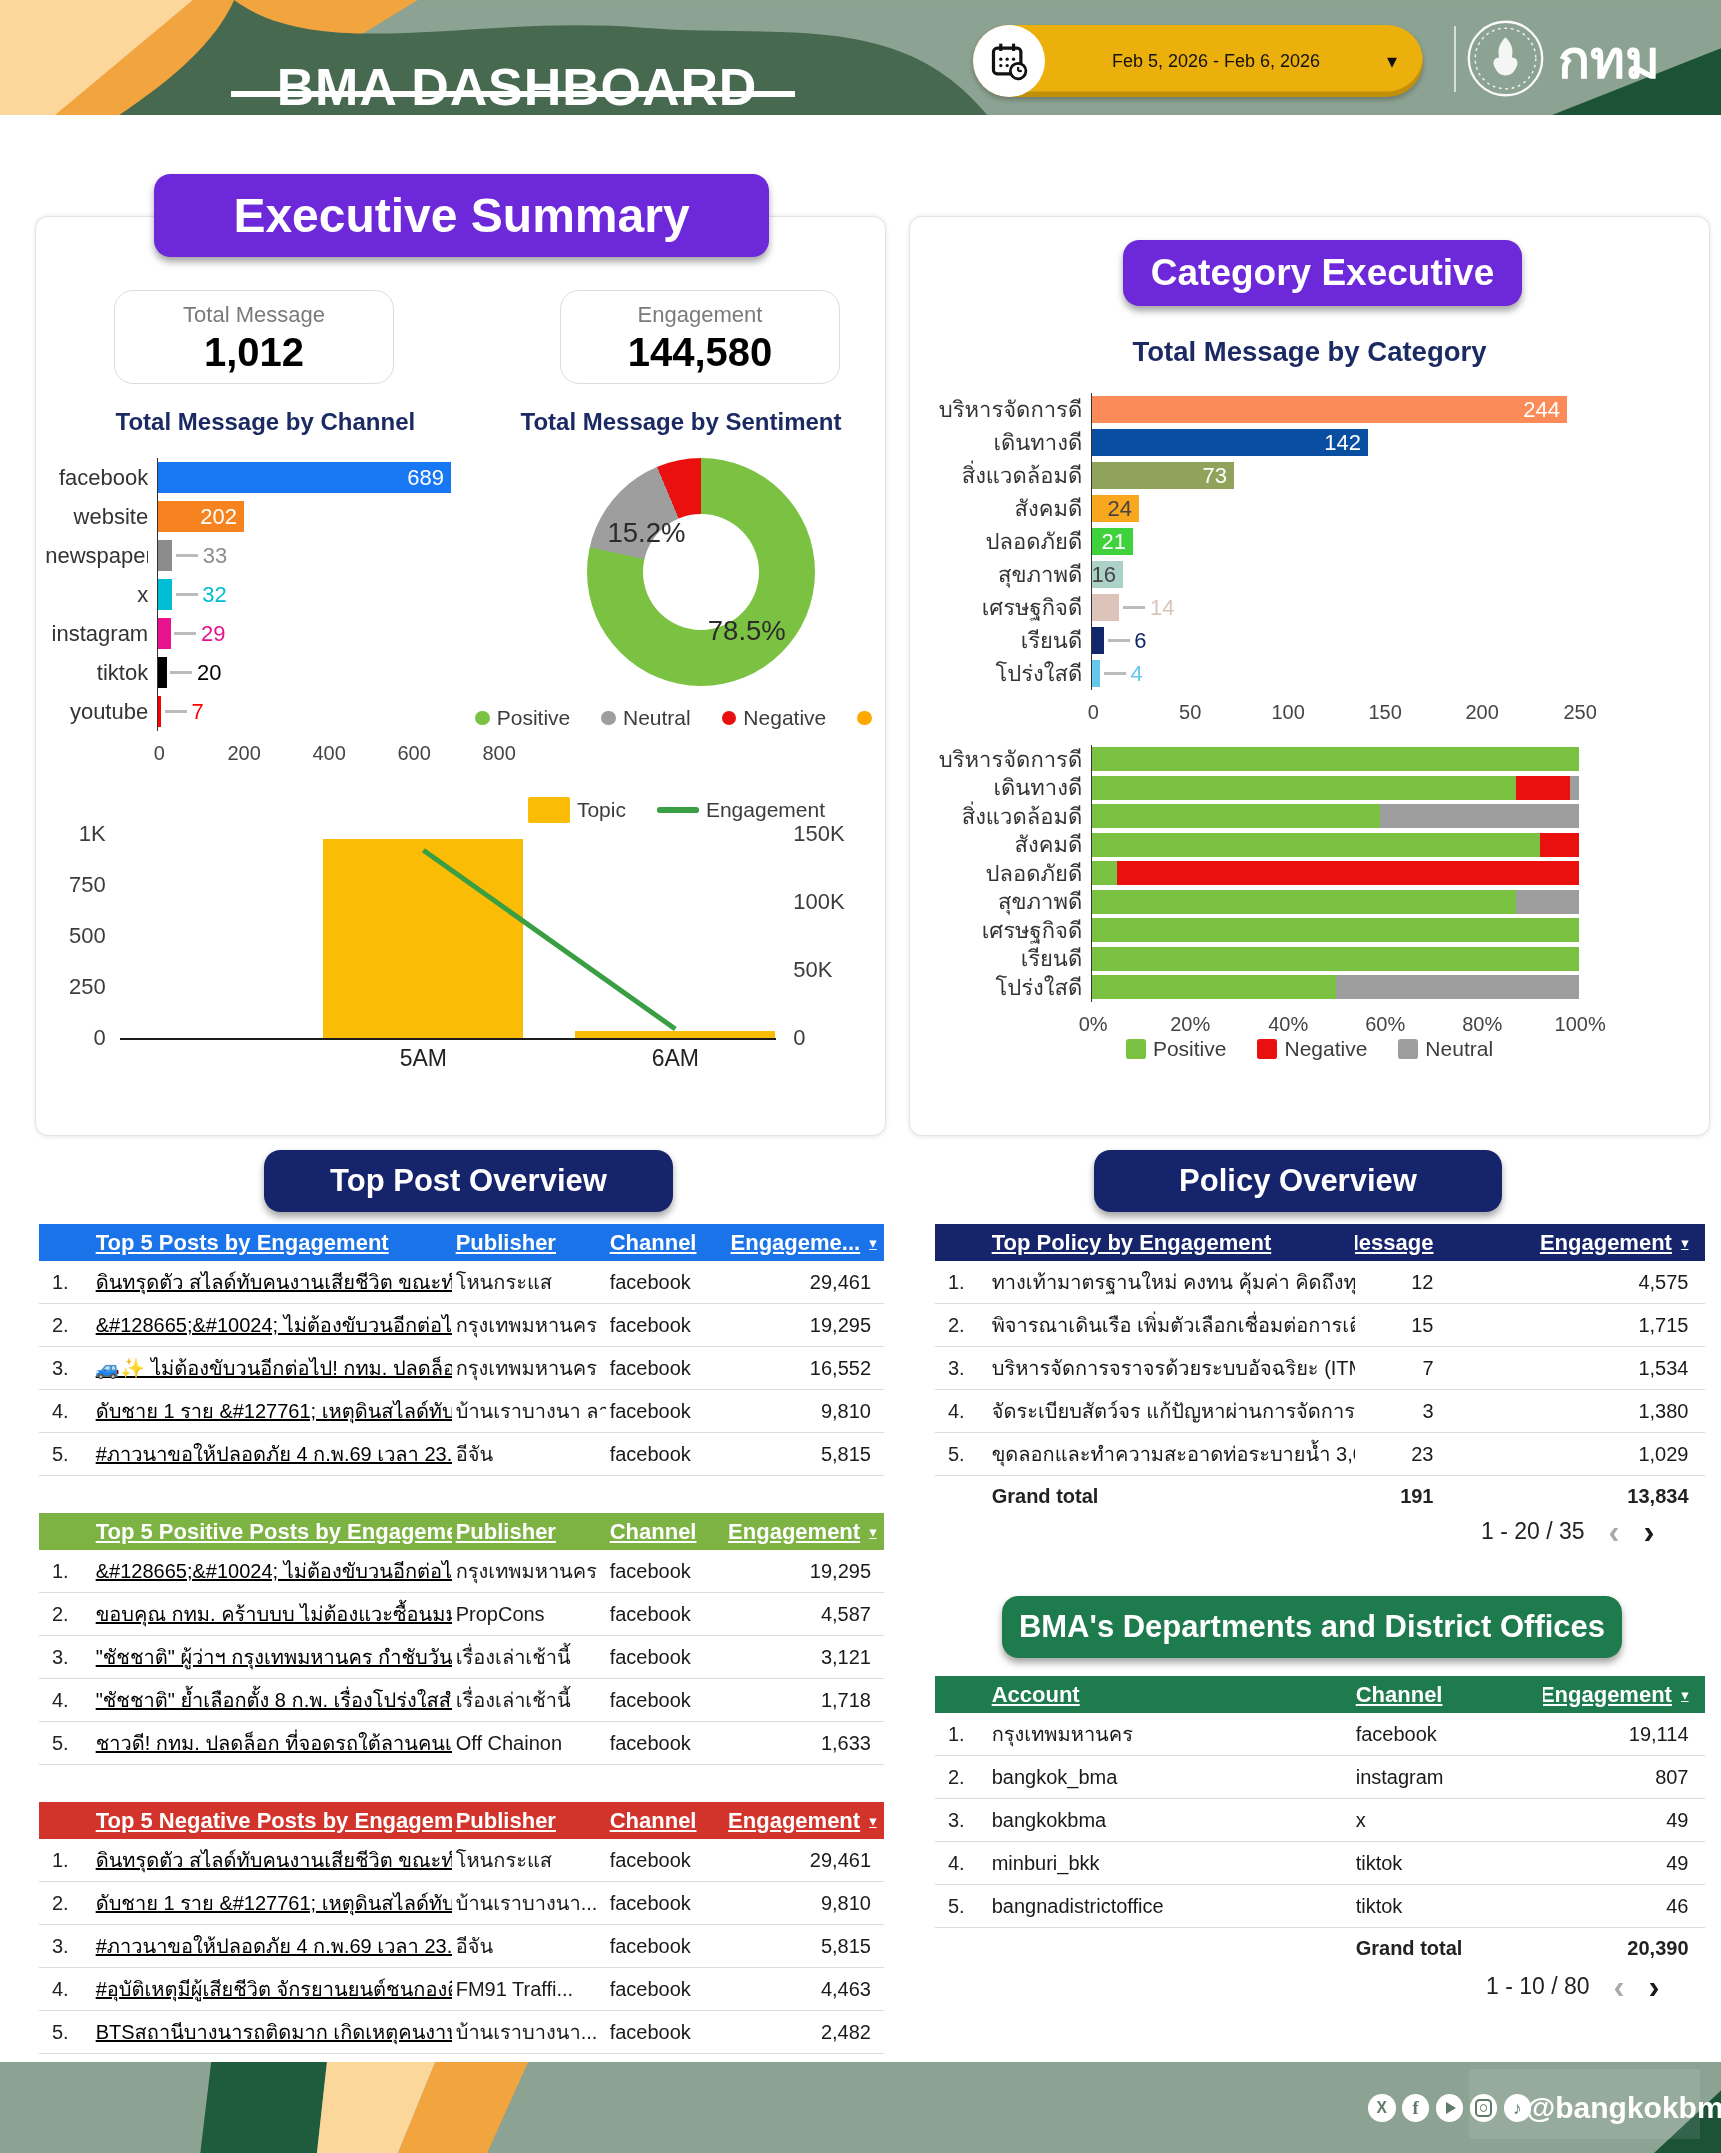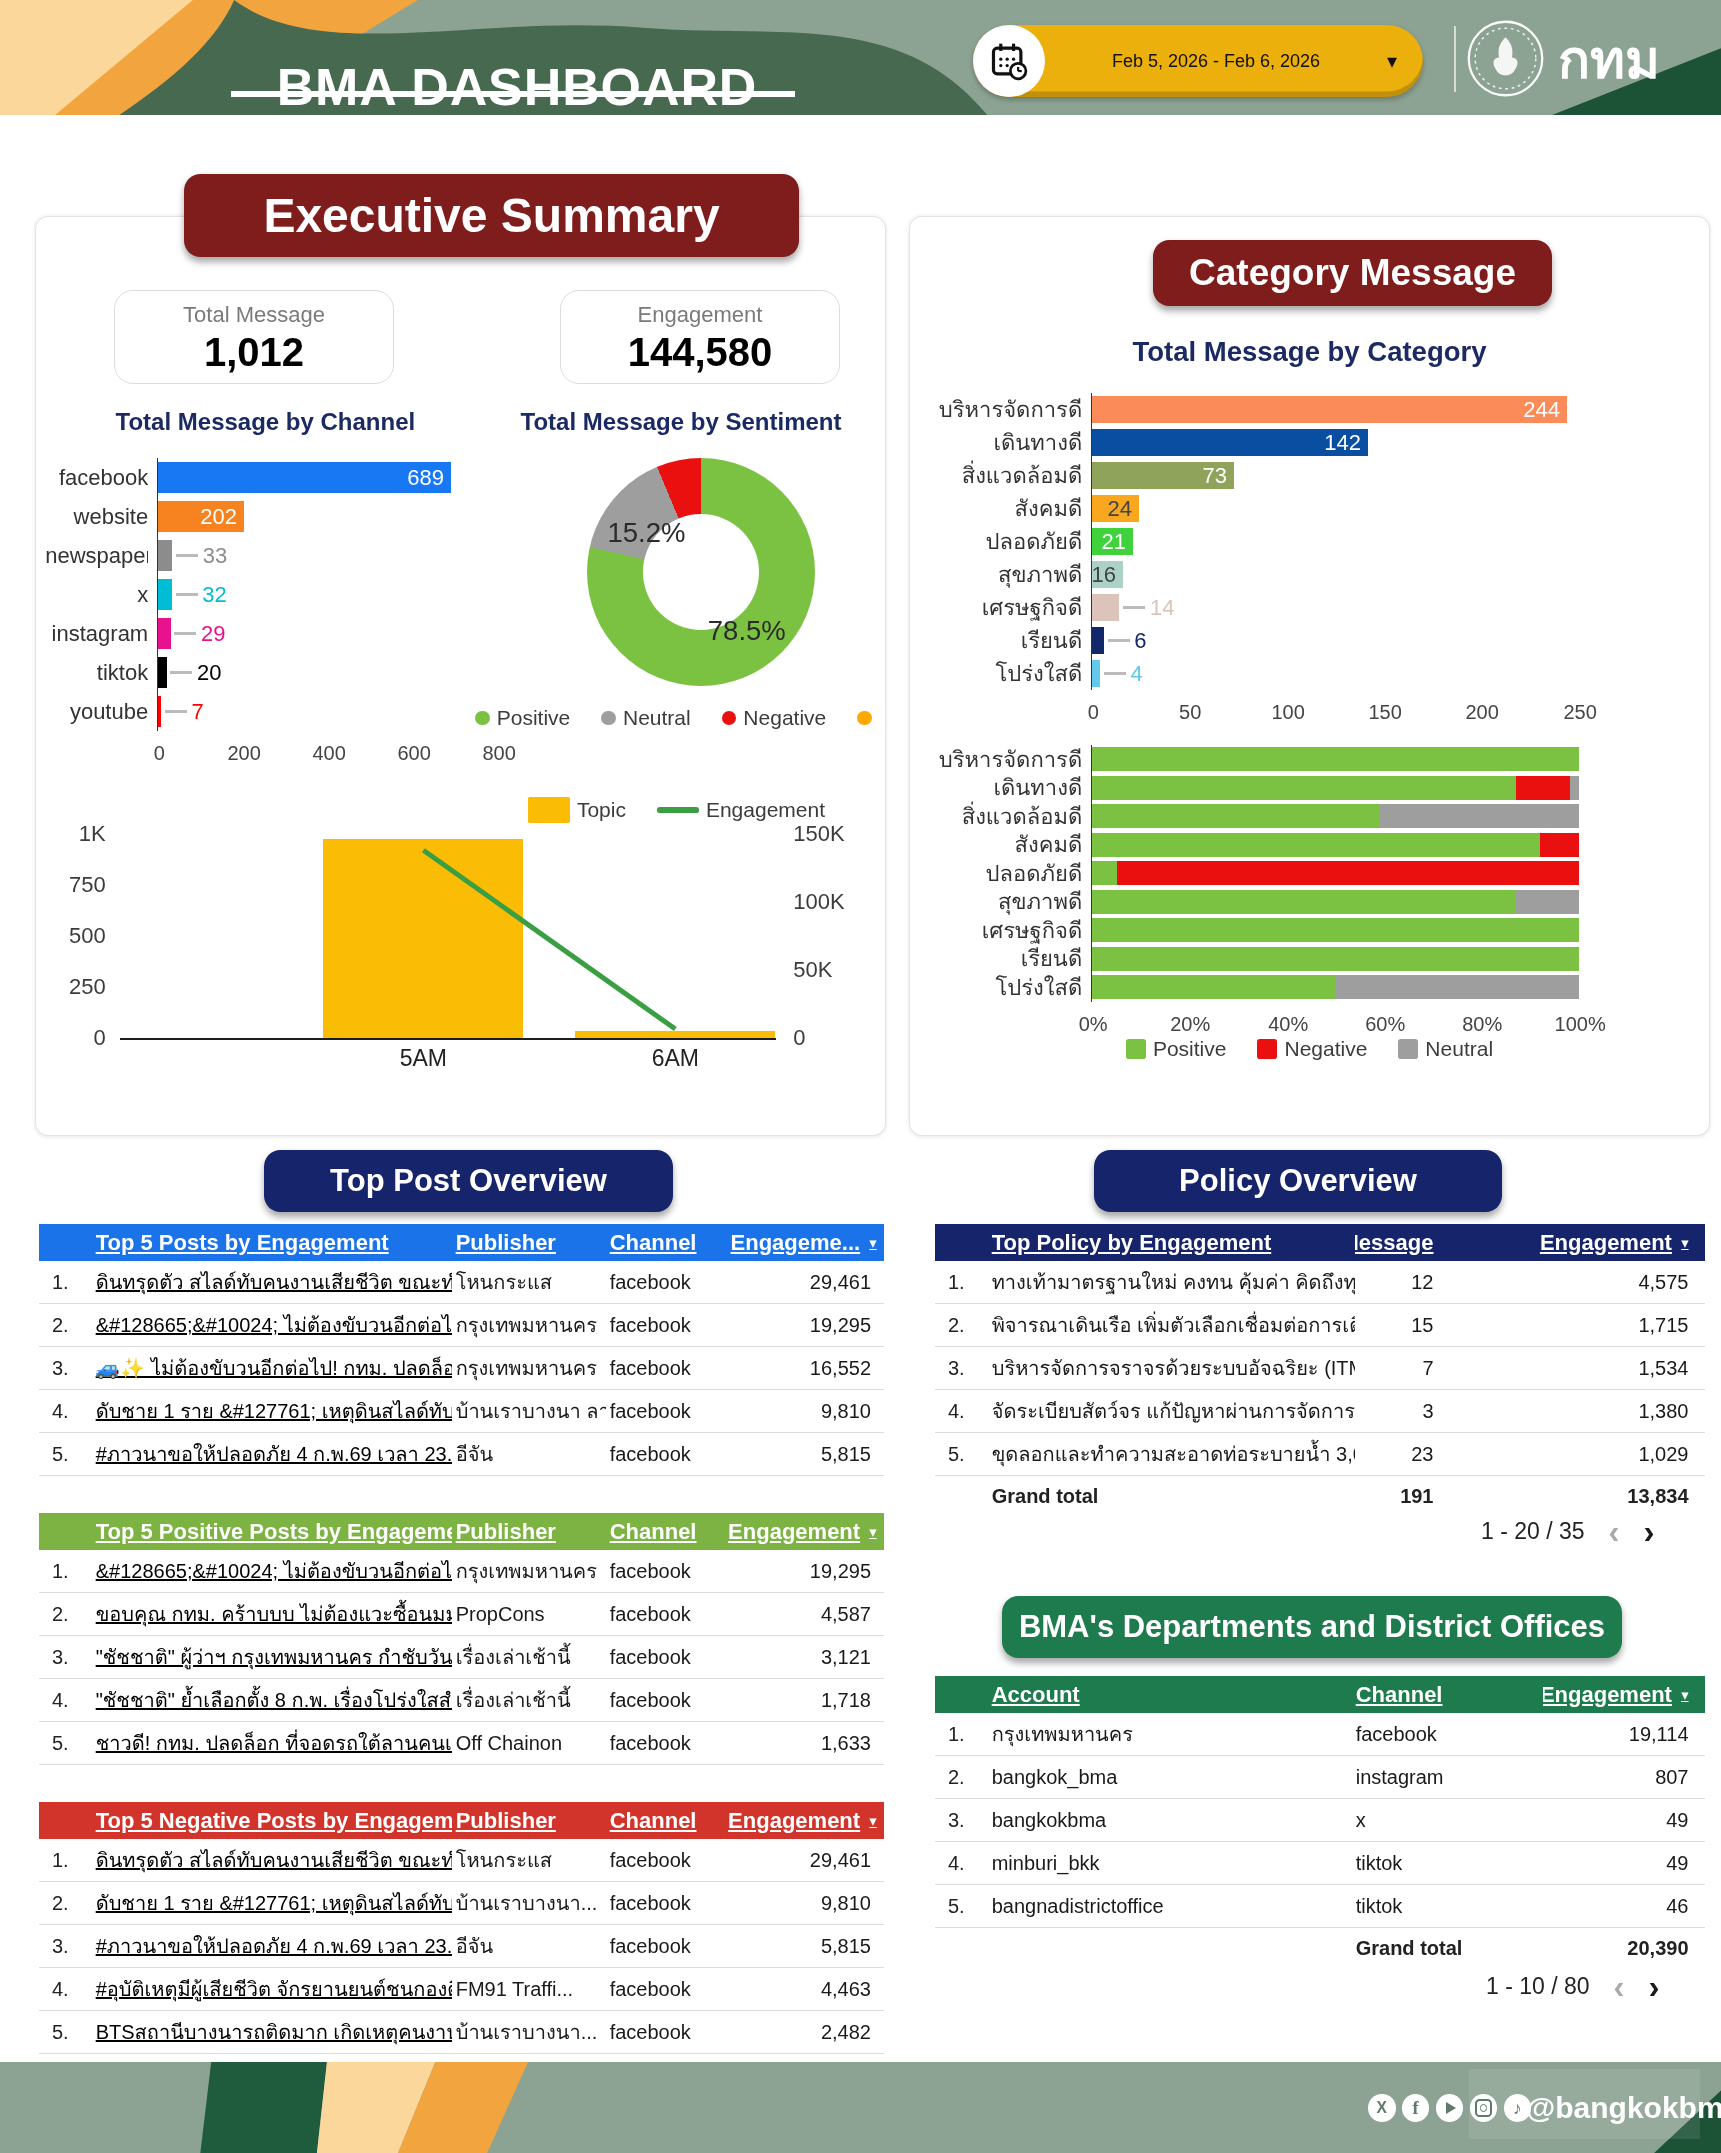--- a/index.html
+++ b/index.html
@@ -21,21 +21,21 @@
   .date-caret{font-size:20px;color:#111;margin-right:26px;}
   .hdr-sep{position:absolute;left:1454px;top:26px;width:1.8px;height:66px;background:rgba(255,255,255,.65);}
   .logo{position:absolute;left:1466px;top:16.5px;display:flex;align-items:center;gap:13px;}
   .logo-text{font-size:53px;font-weight:bold;color:#fff;}
 
   
   .card{position:absolute;background:#fff;border:0.9px solid #E4E4E4;border-radius:13px;
         box-shadow:0 0.9px 4.6px rgba(0,0,0,.10);}
   .pill{position:absolute;display:flex;align-items:center;justify-content:center;color:#fff;
         font-weight:bold;border-radius:16.5px;box-shadow:0 4.6px 7.3px rgba(0,0,0,.35);z-index:5;}
-  .pill-green{background:#7f1d1d;margin-left:30px;}
+  .pill-green{background:#6d28d9;}
   .pill-navy{background:#16246B;}
   .pill-mgreen{background:#1E7B4E;}
 
   
   .metric{position:absolute;width:278px;height:92px;border:0.9px solid #DADCE0;border-radius:19px;
           background:#fff;text-align:center;}
   .metric .mlabel{margin-top:11px;font-size:22px;color:#7a7a7a;}
   .metric .mvalue{margin-top:1.8px;font-size:40px;font-weight:bold;color:#000;}
 
   .chart-subtitle{position:absolute;font-size:24px;font-weight:bold;color:#1B2A63;text-align:center;}
@@ -312,21 +312,21 @@
         <div class="ytick r" style="top: 66.6667%;">50K</div>
         <div class="ytick r" style="top: 100%;">0</div>
       </div>
     <div id="combo-xlabs" style="position:absolute;left:84px;top:828px;width:656px;height:27.5px;">
         <div class="xlab" style="left: 46.25%;">5AM</div>
         <div class="xlab" style="left: 84.65%;">6AM</div>
       </div>
   </section>
 
   <section class="card" style="left:909px;top:216px;width:799px;height:918px;">
-    <div class="pill pill-green" style="left:213px;top:23px;width:399px;height:66px;font-size:37px;position:absolute;">Category Message</div>
+    <div class="pill pill-green" style="left:213px;top:23px;width:399px;height:66px;font-size:37px;position:absolute;">Category Executive</div>
     <div class="chart-subtitle" style="left:0;top:119px;width:799px;font-size:27.5px;">Total Message by Category</div>
 
     <div class="hchart" id="category-chart" style="left:9.2px;top:176px;">
         <div class="hrow" style="height: 33px;">
           <div class="hlabel" style="width: 163px;">บริหารจัดการดี</div>
           <div class="htrack" style="width: 588px; height: 33px;">
             <div class="hbar" style="width: 475px; height: 27.5px; background: rgb(251, 140, 90);">
               <div class="hval-in">244</div>
             </div>
           </div>

